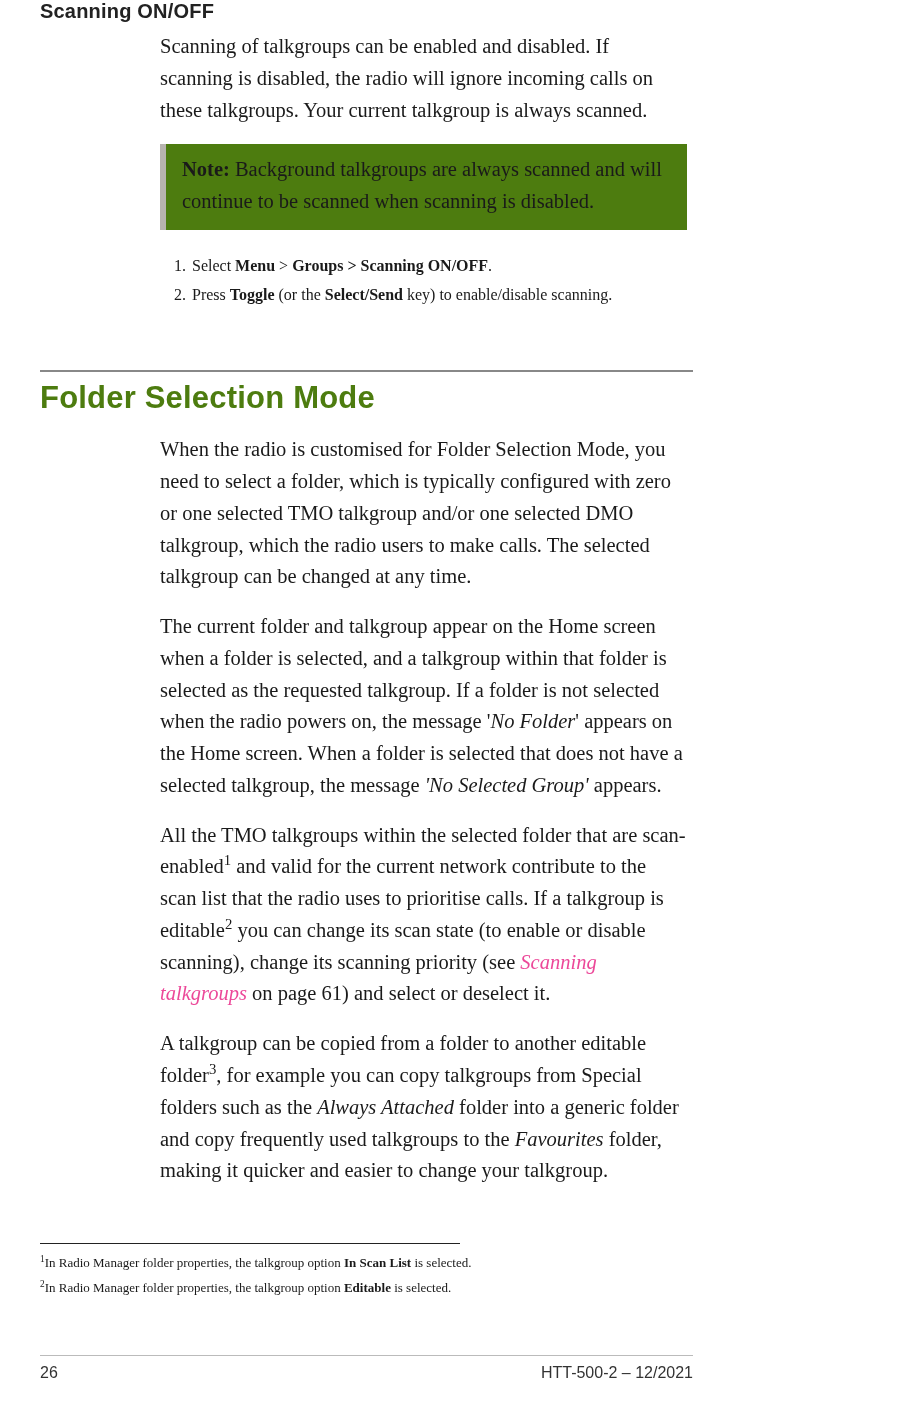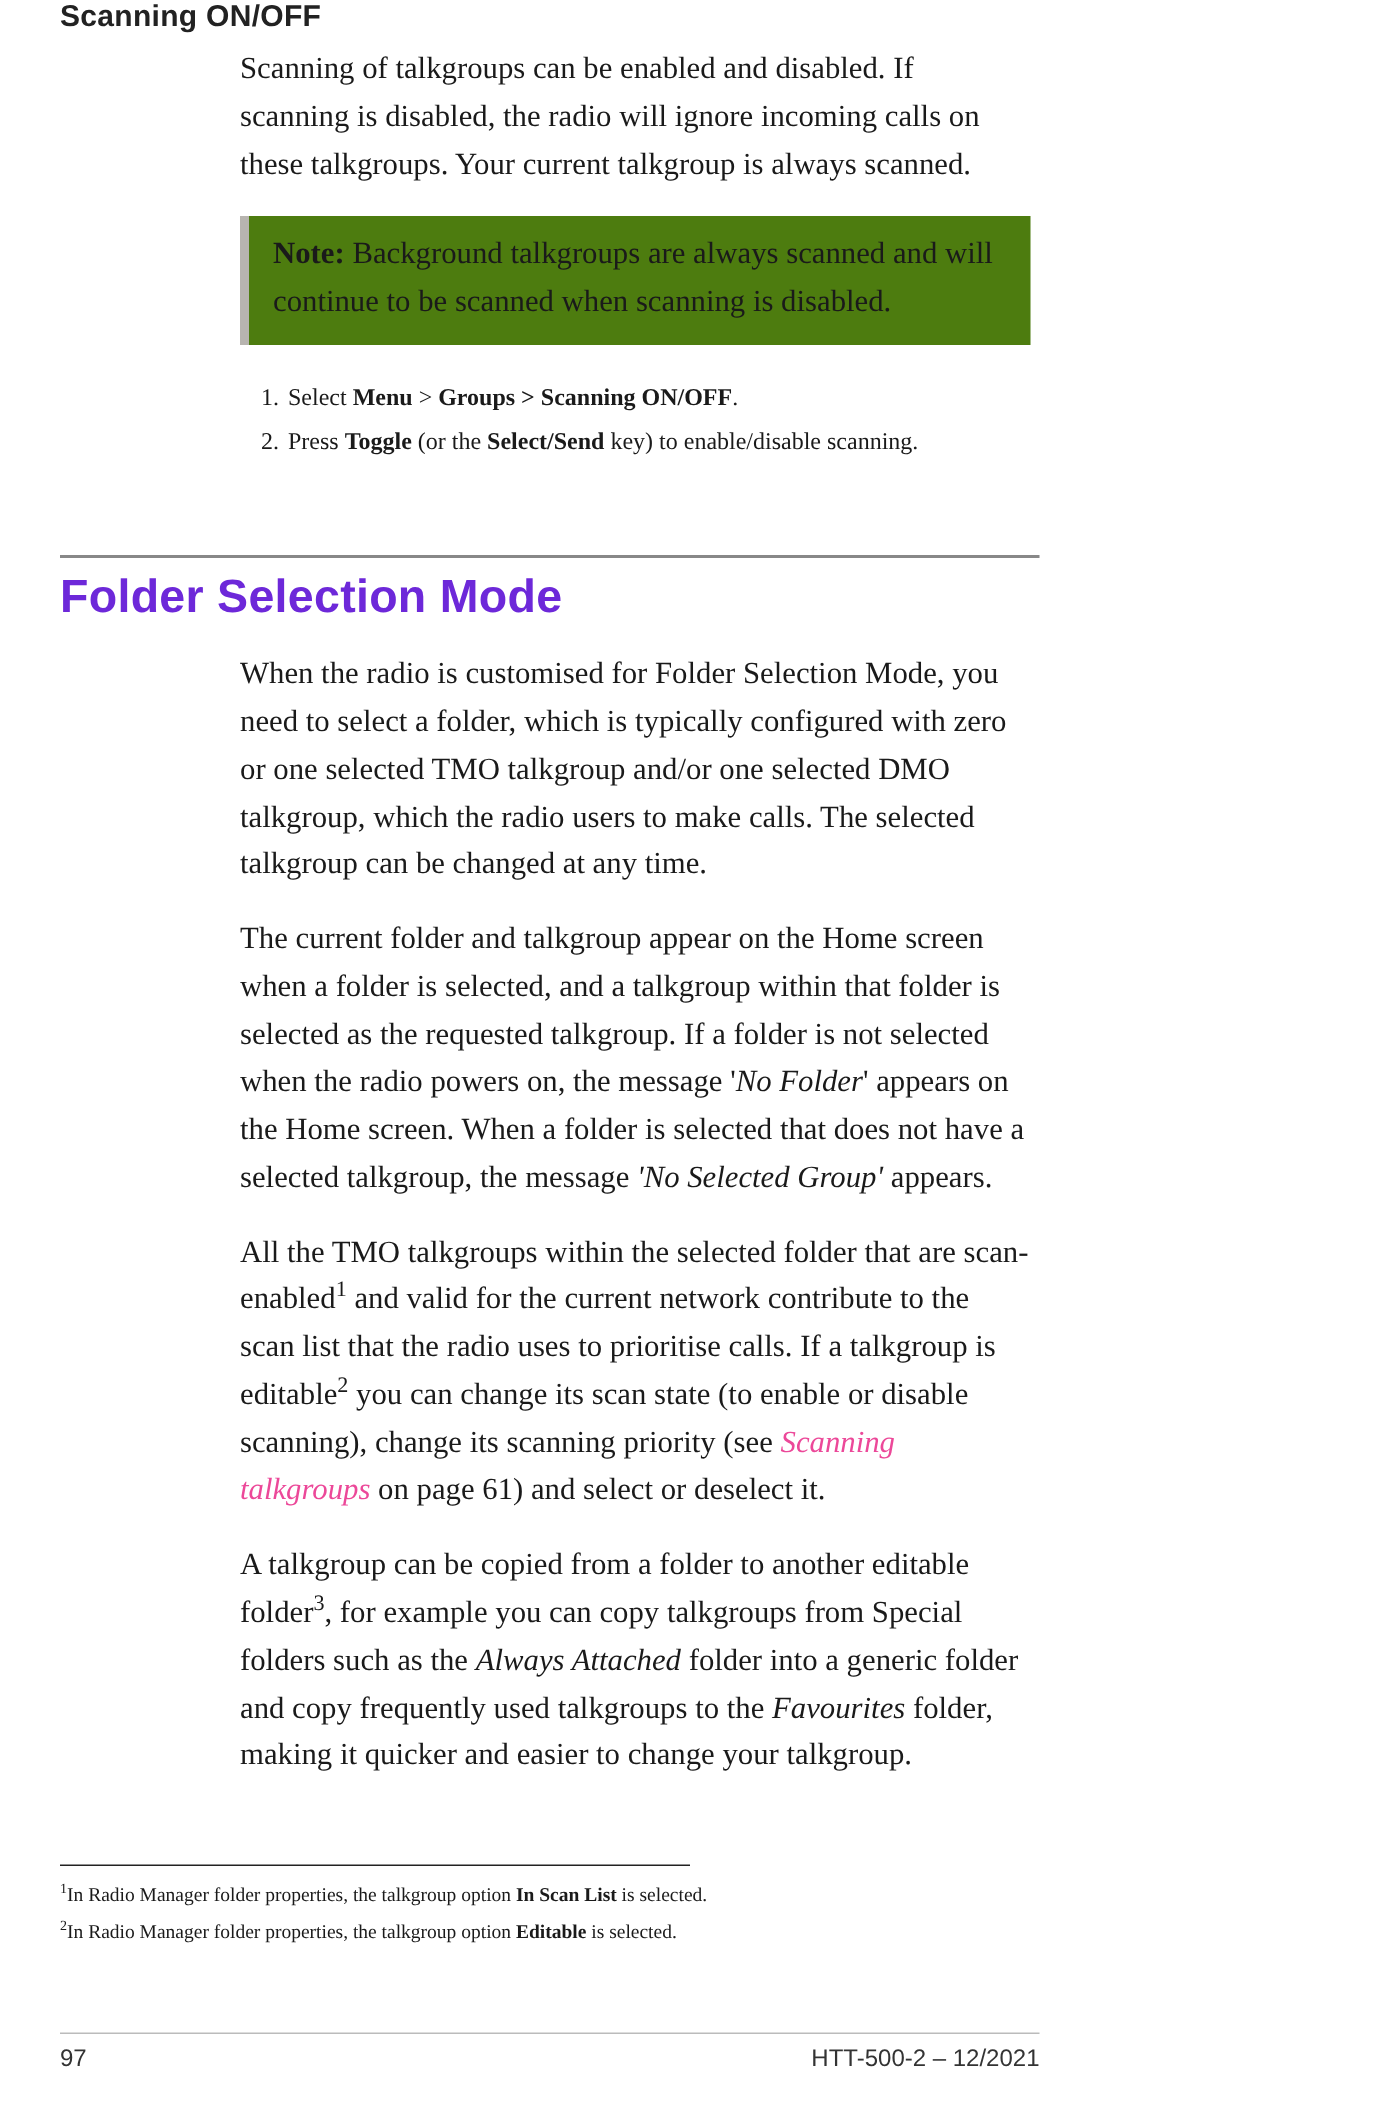--- a/index.html
+++ b/index.html
@@ -60,21 +60,21 @@
 
   hr.section-rule {
     border: none;
     border-top: 2px solid #888;
     margin: 62px 0 2px 0;
   }
   h2.section-major {
     font-family: Verdana, Geneva, sans-serif;
     font-weight: 700;
     font-size: 31px;
-    color: #6d28d9;
+    color: #4d7c0f;
     margin: 8px 0 18px 0;
     letter-spacing: 0.2px;
   }
 
   sup.fn { font-size: 0.72em; vertical-align: super; line-height: 0; }
 
   .footnote-rule {
     border: none;
     border-top: 1.5px solid #222;
     width: 420px;
@@ -151,16 +151,16 @@
         <sup>1</sup><span>In Radio Manager folder properties, the talkgroup option </span><span class="b">In Scan List</span><span> is selected.</span>
       </div>
       <div class="fn-row">
         <sup>2</sup><span>In Radio Manager folder properties, the talkgroup option </span><span class="b">Editable</span><span> is selected.</span>
       </div>
     </div>
 
   </div>
 
   <div class="footer">
-    <span>97</span>
+    <span>26</span>
     <span>HTT-500-2 – 12/2021</span>
   </div>
 </div>
 
 </body></html>

